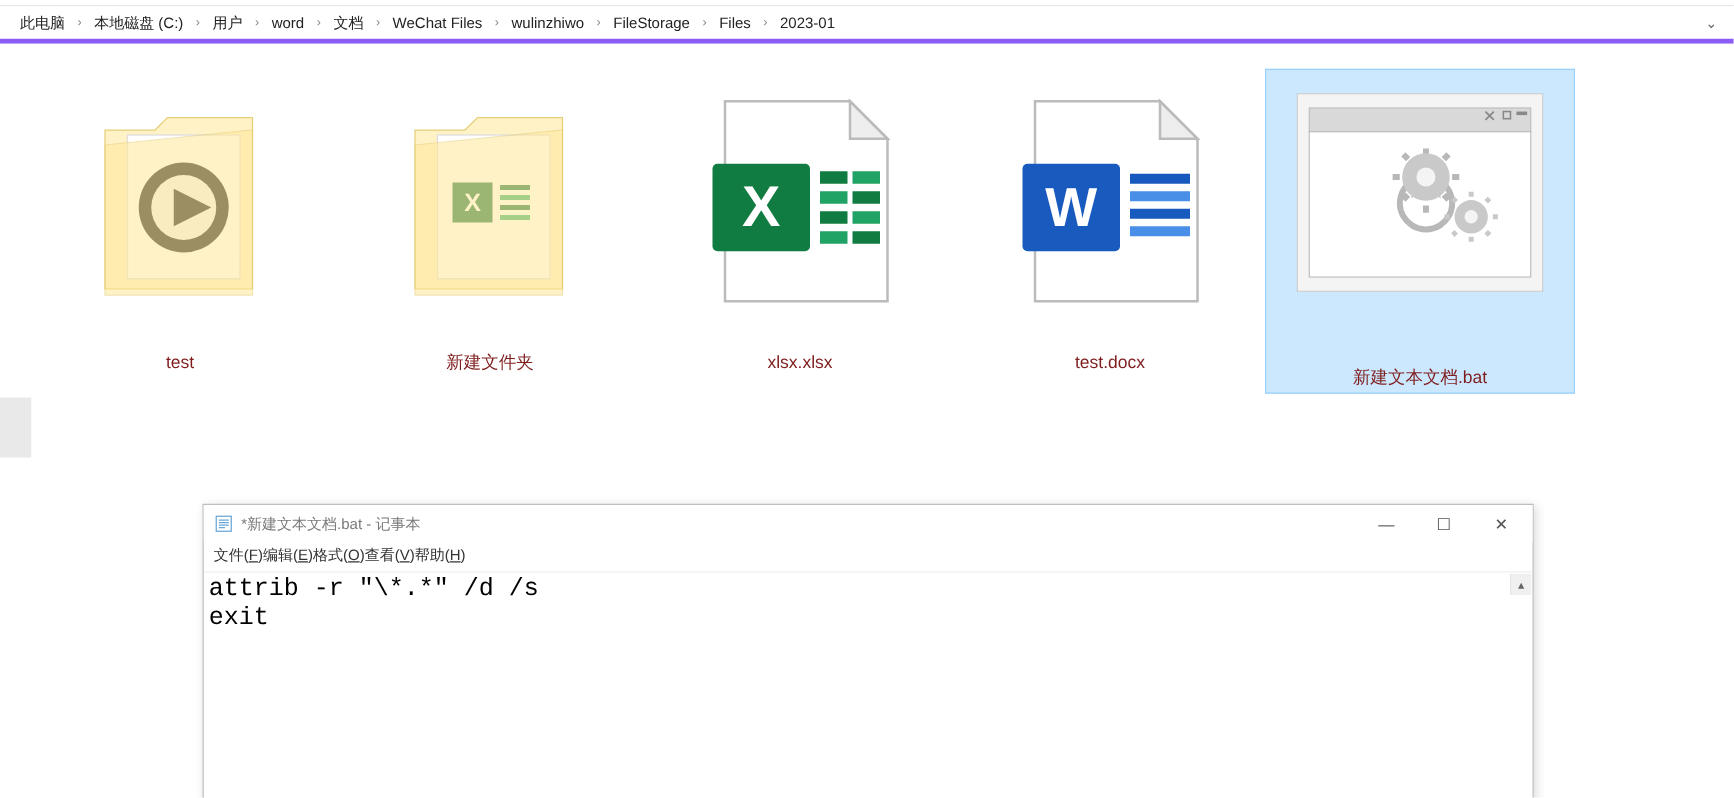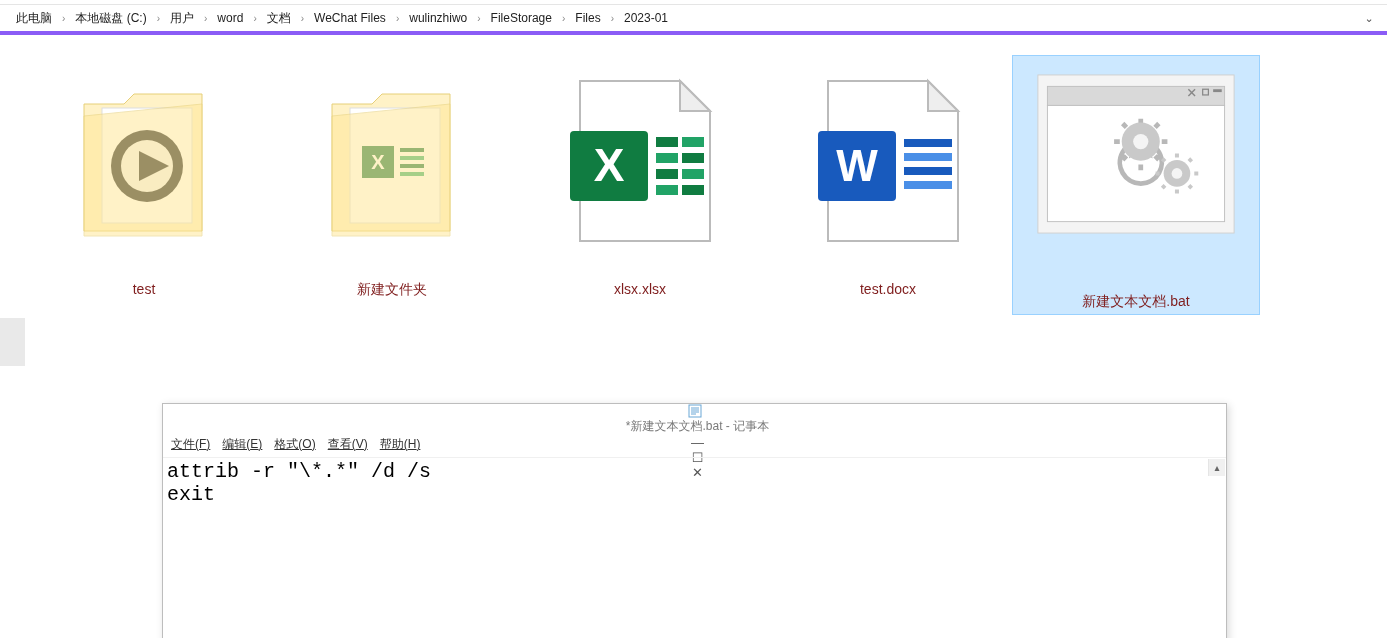--- a/index.html
+++ b/index.html
@@ -98,41 +98,38 @@
     flex-direction: column;
   }
   .np-title {
     height: 30px;
     display: flex;
     align-items: center;
     padding: 0 2px 0 8px;
     background: #fff;
     font-size: 12px;
     color: #7a7a7a;
-    flex-direction: column;
   }
   .np-title .np-icon {
     width: 16px; height: 16px; margin-right: 6px;
     display: inline-flex; align-items: center; justify-content: center;
   }
   .np-title .title-text { flex: 1; }
   .np-ctrl {
     width: 46px; height: 30px;
     display: inline-flex; align-items: center; justify-content: center;
     color: #555; font-size: 13px;
     cursor: pointer;
   }
   .np-menu {
     display: flex;
-    gap: 12px;
     padding: 2px 8px 4px 8px;
     font-size: 12px;
     color: #333;
     border-bottom: 1px solid #f0f0f0;
-    text-decoration: underline;
   }
   .np-menu span { cursor: pointer; }
   .np-menu u { text-decoration: underline; }
   .np-body {
     flex: 1;
     padding: 2px 4px;
     font-family: Consolas, "Courier New", monospace;
     font-size: 20px;
     color: #000;
     white-space: pre;

